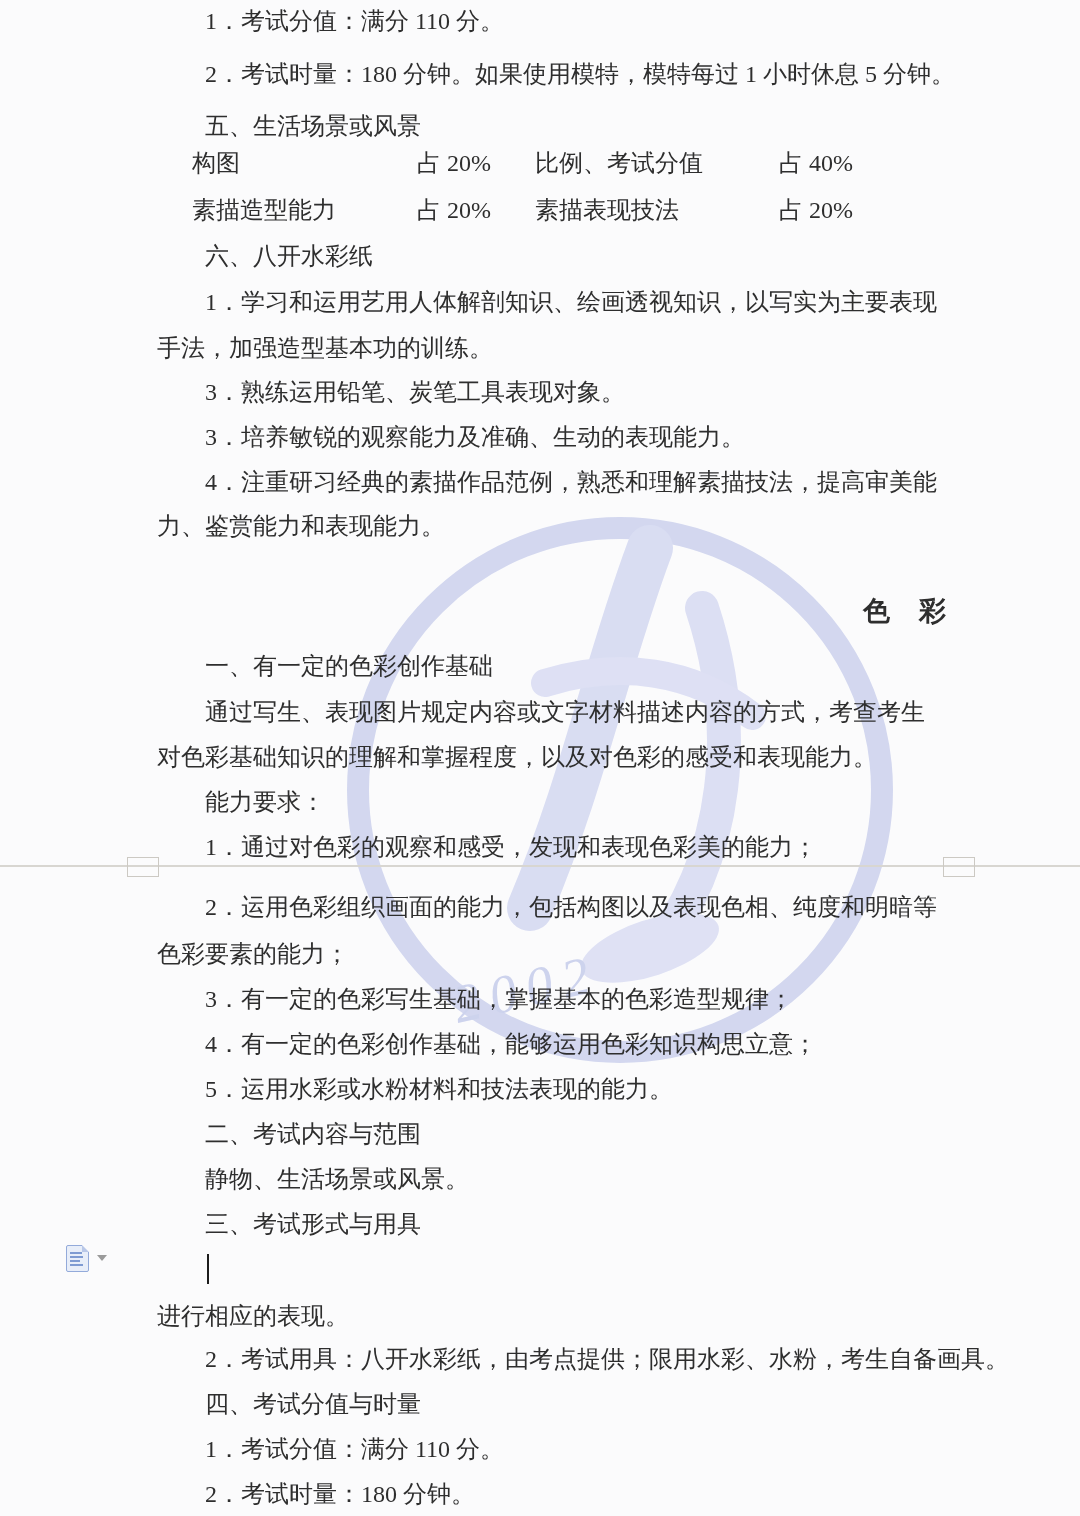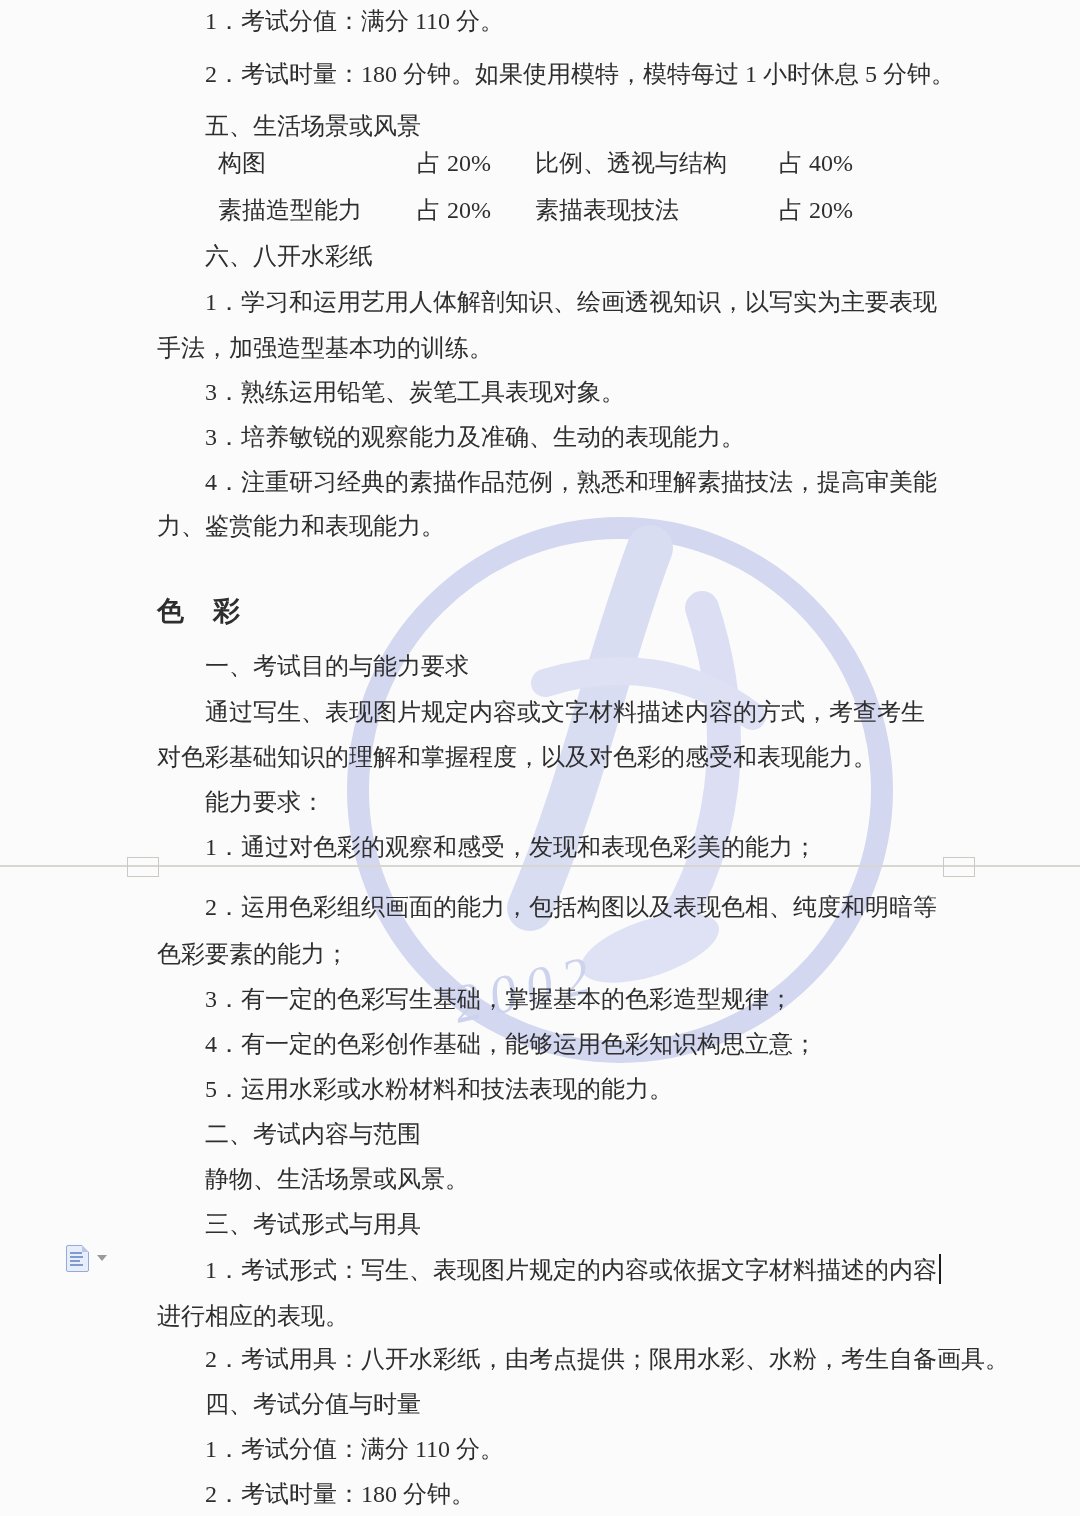--- a/index.html
+++ b/index.html
@@ -18,25 +18,25 @@
   }
   
   .ln{
     position:absolute;left:157px;width:790px;
     font-size:24px;line-height:30px;
     white-space:nowrap;
     letter-spacing:0px;
   }
   .ind{padding-left:48px;}
   .heading{
-    font-weight:bold;font-size:27px;text-align:left;
+    font-weight:bold;font-size:27px;text-align:right;
     letter-spacing:1px;padding-left:0;
   }
   .cols span{position:absolute;top:0;}
-  .c0{left:61px;}
+  .c0{left:35px;}
   .c1{left:260px;}
   .c2{left:378px;}
   .c3{left:622px;text-align:center;}
   .caret{
     display:inline-block;width:2px;height:30px;background:#1c1c1c;
     vertical-align:-6px;margin-left:2px;
   }
   
   .pb-line{
     position:absolute;left:0;top:865px;width:1080px;height:2px;
@@ -101,56 +101,56 @@
   <div class="paste-arrow"></div>
 </div>
 
 <div class="ln ind" style="top:6px">1．考试分值：满分 110 分。</div>
 <div class="ln ind" style="top:59px">2．考试时量：180 分钟。如果使用模特，模特每过 1 小时休息 5 分钟。</div>
 <div class="ln ind" style="top:111px">五、生活场景或风景</div>
 
 <div class="ln cols" style="top:148px">
   <span class="c0">构图</span>
   <span class="c1">占 20%</span>
-  <span class="c2">比例、透视与结构</span>
+  <span class="c2">比例、考试分值</span>
   <span class="c3">占 40%</span>
 </div>
 <div class="ln cols" style="top:195px">
   <span class="c0">素描造型能力</span>
   <span class="c1">占 20%</span>
   <span class="c2">素描表现技法</span>
   <span class="c3">占 20%</span>
 </div>
 
 <div class="ln ind" style="top:241px">六、八开水彩纸</div>
 <div class="ln ind" style="top:287px">1．学习和运用艺用人体解剖知识、绘画透视知识，以写实为主要表现</div>
 <div class="ln" style="top:333px">手法，加强造型基本功的训练。</div>
 <div class="ln ind" style="top:377px">3．熟练运用铅笔、炭笔工具表现对象。</div>
 <div class="ln ind" style="top:422px">3．培养敏锐的观察能力及准确、生动的表现能力。</div>
 <div class="ln ind" style="top:467px">4．注重研习经典的素描作品范例，熟悉和理解素描技法，提高审美能</div>
 <div class="ln" style="top:511px">力、鉴赏能力和表现能力。</div>
 
 <div class="ln heading" style="top:596px">色　彩</div>
 
-<div class="ln ind" style="top:651px">一、考试目的与能力要求</div>
+<div class="ln ind" style="top:651px">一、有一定的色彩创作基础</div>
 <div class="ln ind" style="top:697px">通过写生、表现图片规定内容或文字材料描述内容的方式，考查考生</div>
 <div class="ln" style="top:742px">对色彩基础知识的理解和掌握程度，以及对色彩的感受和表现能力。</div>
 <div class="ln ind" style="top:787px">能力要求：</div>
 <div class="ln ind" style="top:832px">1．通过对色彩的观察和感受，发现和表现色彩美的能力；</div>
 
 <div class="ln ind" style="top:892px">2．运用色彩组织画面的能力，包括构图以及表现色相、纯度和明暗等</div>
 <div class="ln" style="top:939px">色彩要素的能力；</div>
 <div class="ln ind" style="top:984px">3．有一定的色彩写生基础，掌握基本的色彩造型规律；</div>
 <div class="ln ind" style="top:1029px">4．有一定的色彩创作基础，能够运用色彩知识构思立意；</div>
 <div class="ln ind" style="top:1074px">5．运用水彩或水粉材料和技法表现的能力。</div>
 <div class="ln ind" style="top:1119px">二、考试内容与范围</div>
 <div class="ln ind" style="top:1164px">静物、生活场景或风景。</div>
 <div class="ln ind" style="top:1209px">三、考试形式与用具</div>
 
 <div class="ln ind" style="top:1254px">
-  <span>1．考试形式：写生、表现图片规定的内容或依据文字材料描述的内容</span><span class="caret"></span>
+  <span class="caret"></span>
 </div>
 
 <div class="ln" style="top:1301px">进行相应的表现。</div>
 <div class="ln ind" style="top:1344px">2．考试用具：八开水彩纸，由考点提供；限用水彩、水粉，考生自备画具。</div>
 <div class="ln ind" style="top:1389px">四、考试分值与时量</div>
 <div class="ln ind" style="top:1434px">1．考试分值：满分 110 分。</div>
 <div class="ln ind" style="top:1479px">2．考试时量：180 分钟。</div>
 
 </body></html>

